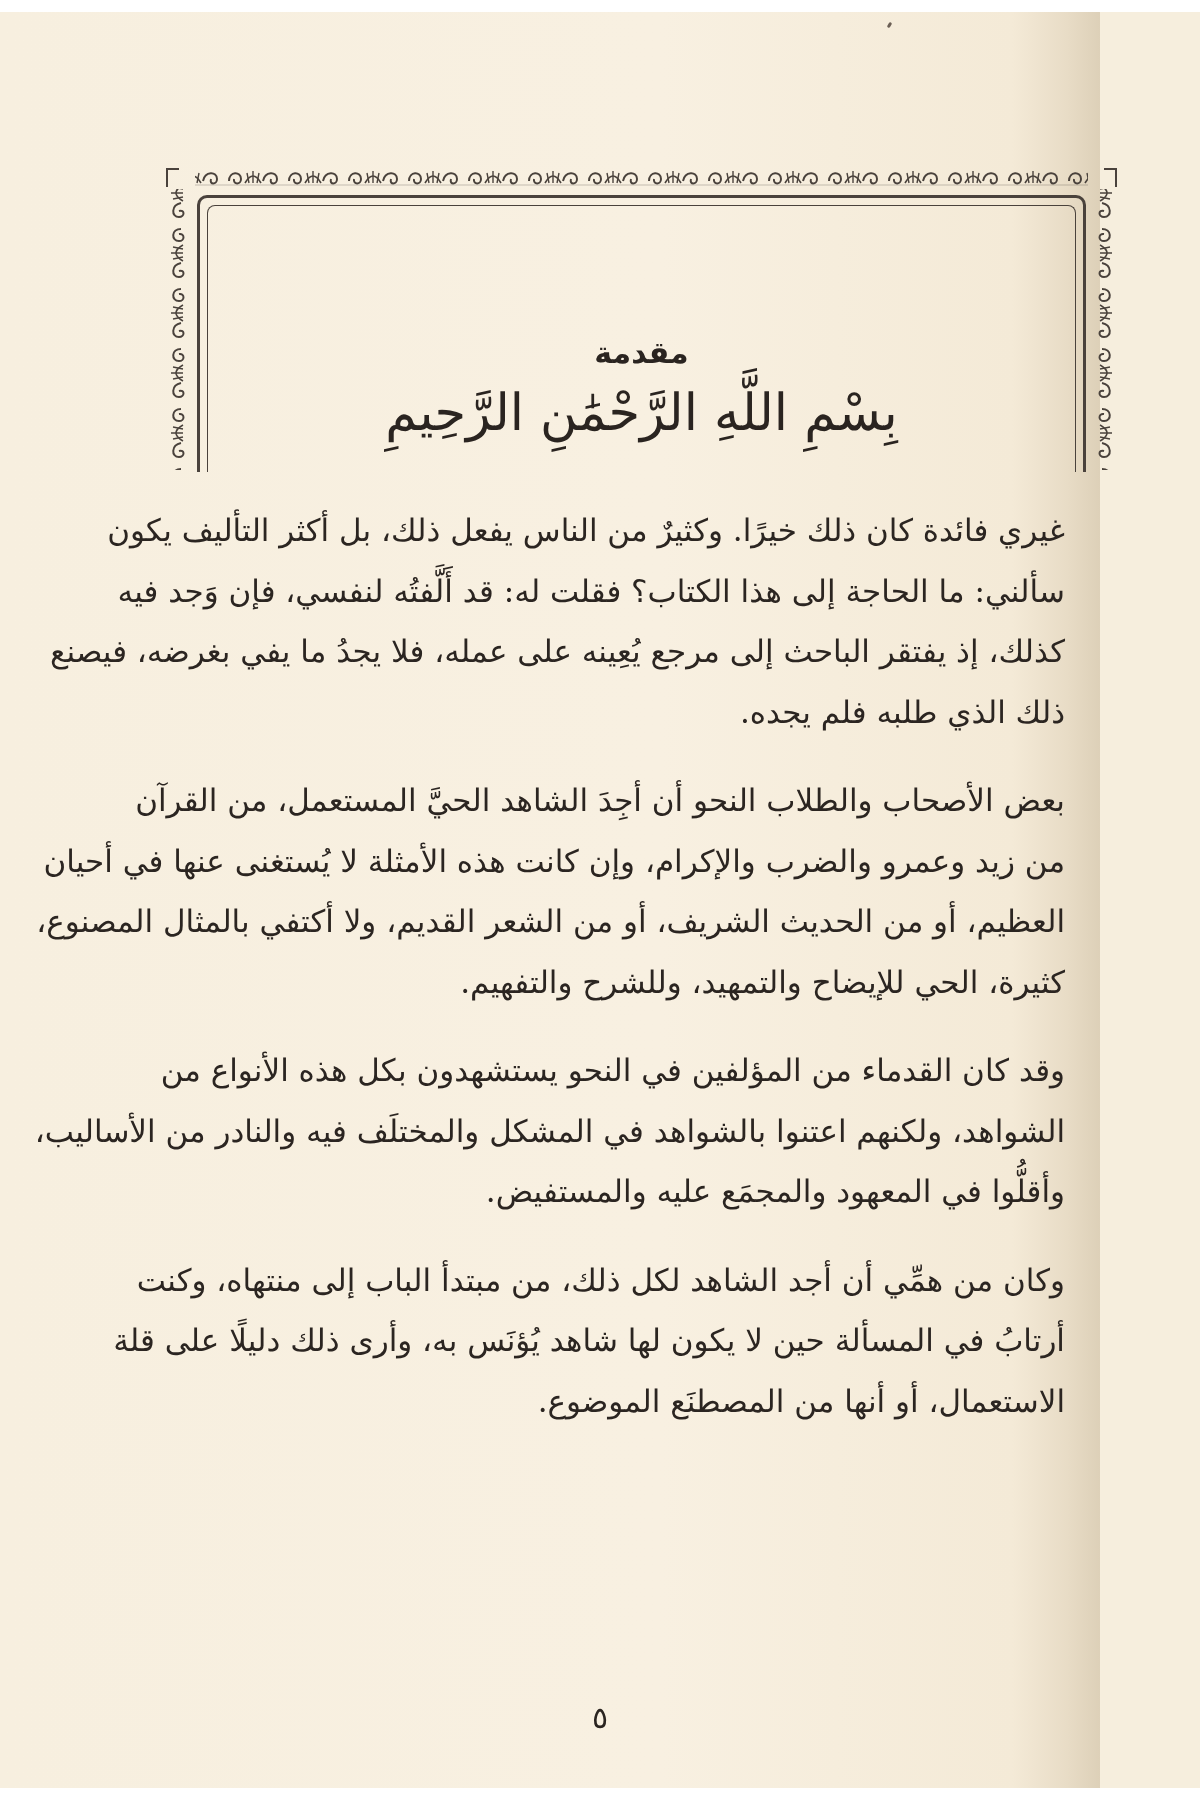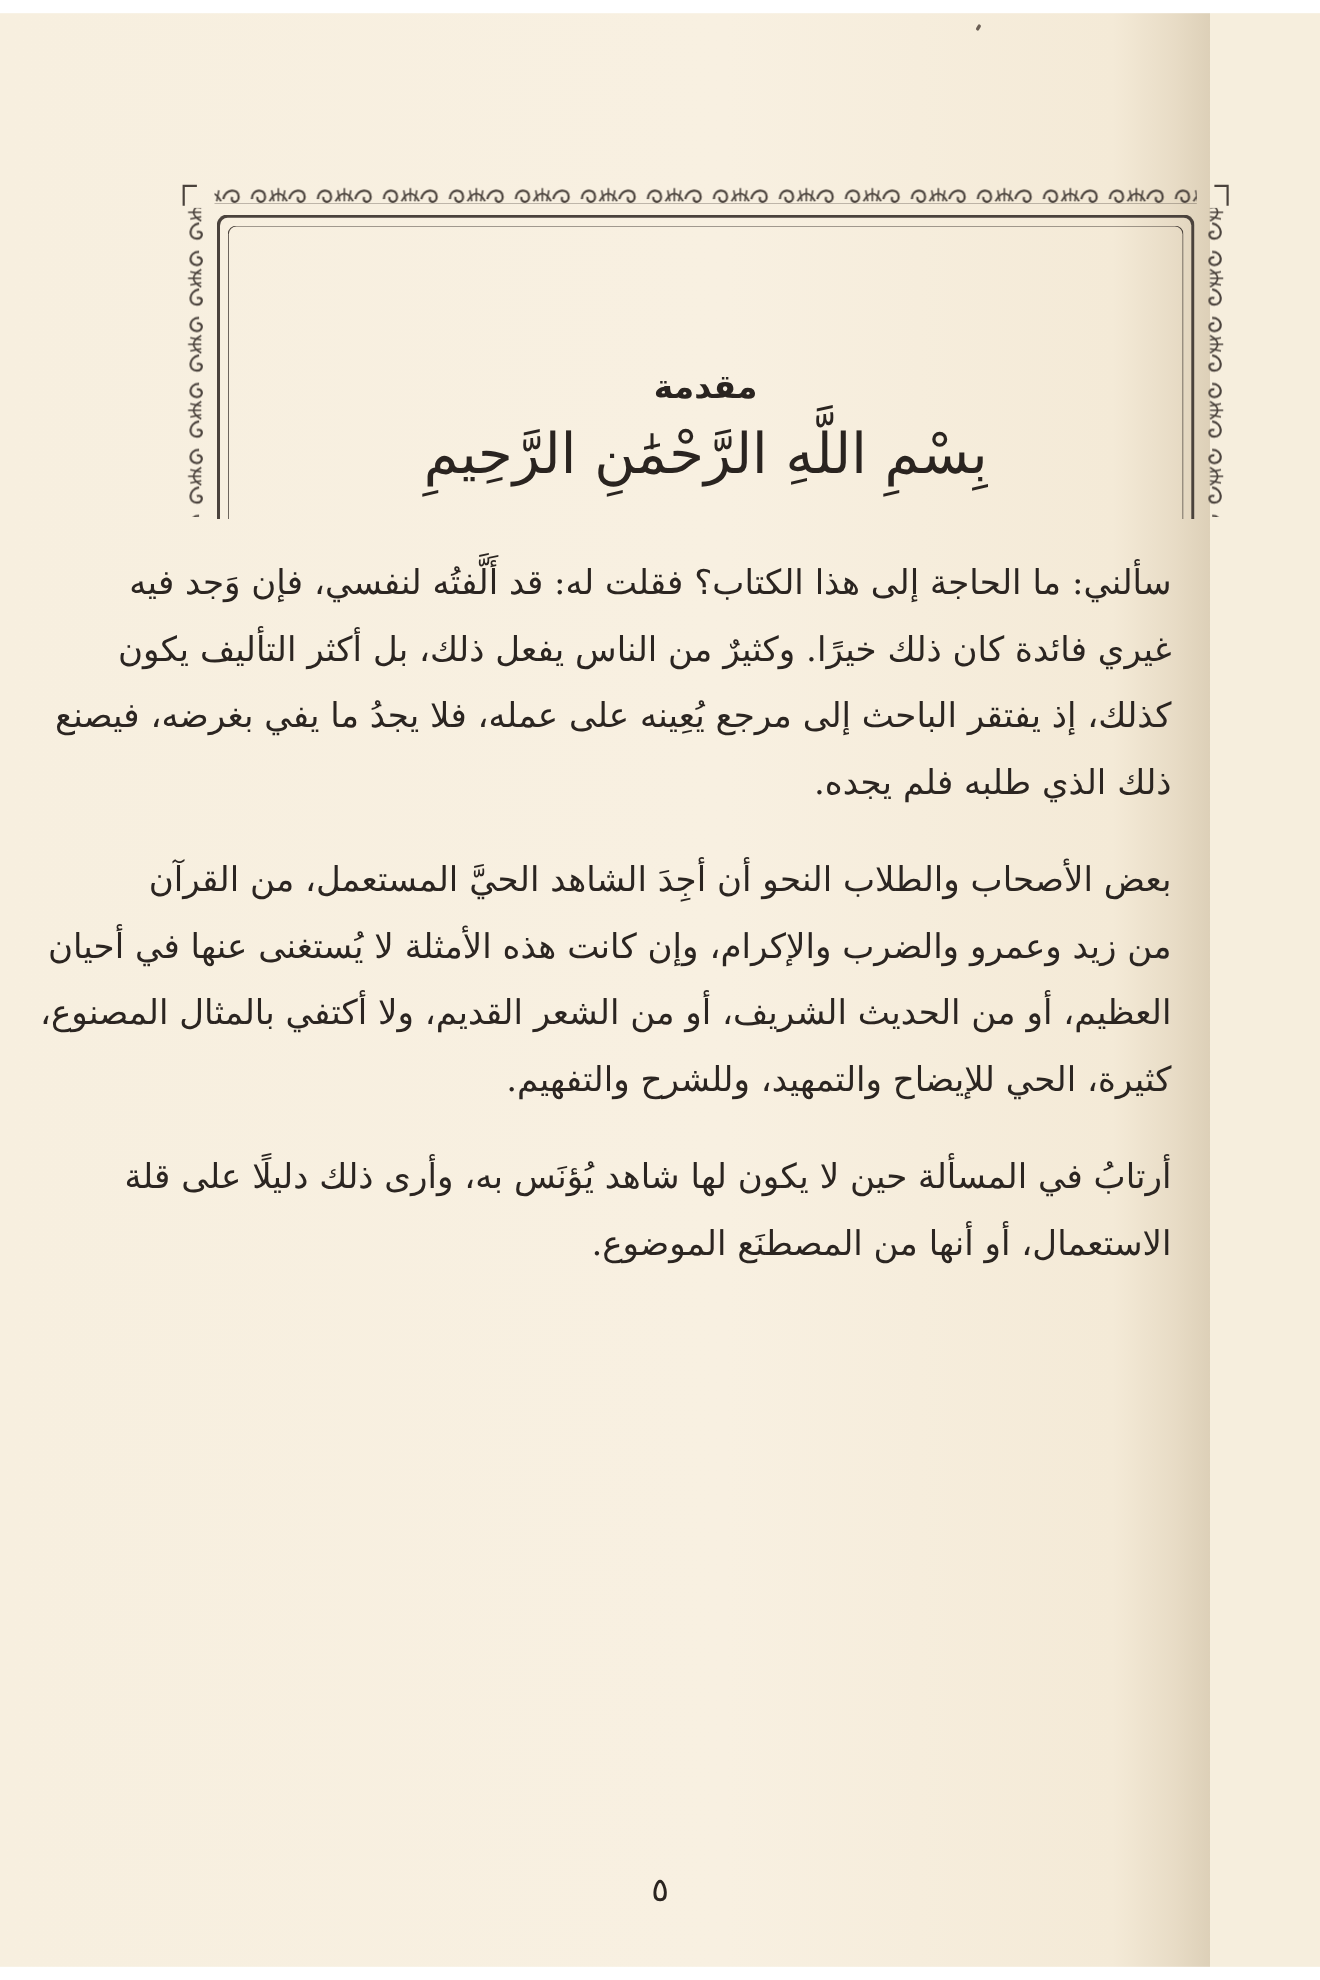--- a/index.html
+++ b/index.html
@@ -107,32 +107,38 @@
     </svg>
     <div class="frame-line-outer"></div>
     <div class="frame-line-inner"></div>
 
     <div class="frame-title">مقدمة</div>
     <div class="frame-basmala">بِسْمِ اللَّهِ الرَّحْمَٰنِ الرَّحِيمِ</div>
   </div>
 
   <div class="body-text">
     <p class="para">
+      <span class="line">غيري فائدة كان ذلك خيرًا. وكثيرٌ من الناس يفعل ذلك، بل أكثر التأليف يكون</span>
       <span class="line">سألني: ما الحاجة إلى هذا الكتاب؟ فقلت له: قد أَلَّفتُه لنفسي، فإن وَجد فيه</span>
-      <span class="line">غيري فائدة كان ذلك خيرًا. وكثيرٌ من الناس يفعل ذلك، بل أكثر التأليف يكون</span>
       <span class="line">كذلك، إذ يفتقر الباحث إلى مرجع يُعِينه على عمله، فلا يجدُ ما يفي بغرضه، فيصنع</span>
       <span class="line last">ذلك الذي طلبه فلم يجده.</span>
     </p>
     <p class="para">
       <span class="line">بعض الأصحاب والطلاب النحو أن أجِدَ الشاهد الحيَّ المستعمل، من القرآن</span>
       <span class="line">من زيد وعمرو والضرب والإكرام، وإن كانت هذه الأمثلة لا يُستغنى عنها في أحيان</span>
       <span class="line">العظيم، أو من الحديث الشريف، أو من الشعر القديم، ولا أكتفي بالمثال المصنوع،</span>
       <span class="line last">كثيرة، الحي للإيضاح والتمهيد، وللشرح والتفهيم.</span>
     </p>
     <p class="para">
+      <span class="line">وقد كان القدماء من المؤلفين في النحو يستشهدون بكل هذه الأنواع من</span>
+      <span class="line">الشواهد، ولكنهم اعتنوا بالشواهد في المشكل والمختلَف فيه والنادر من الأساليب،</span>
+      <span class="line last">وأقلُّوا في المعهود والمجمَع عليه والمستفيض.</span>
+    </p>
+    <p class="para">
+      <span class="line">وكان من همِّي أن أجد الشاهد لكل ذلك، من مبتدأ الباب إلى منتهاه، وكنت</span>
       <span class="line">أرتابُ في المسألة حين لا يكون لها شاهد يُؤنَس به، وأرى ذلك دليلًا على قلة</span>
       <span class="line last">الاستعمال، أو أنها من المصطنَع الموضوع.</span>
     </p>
   </div>
 
   <div class="page-number">٥</div>
   <div class="bottom-strip"></div>
 </div>
 
 </body></html>

